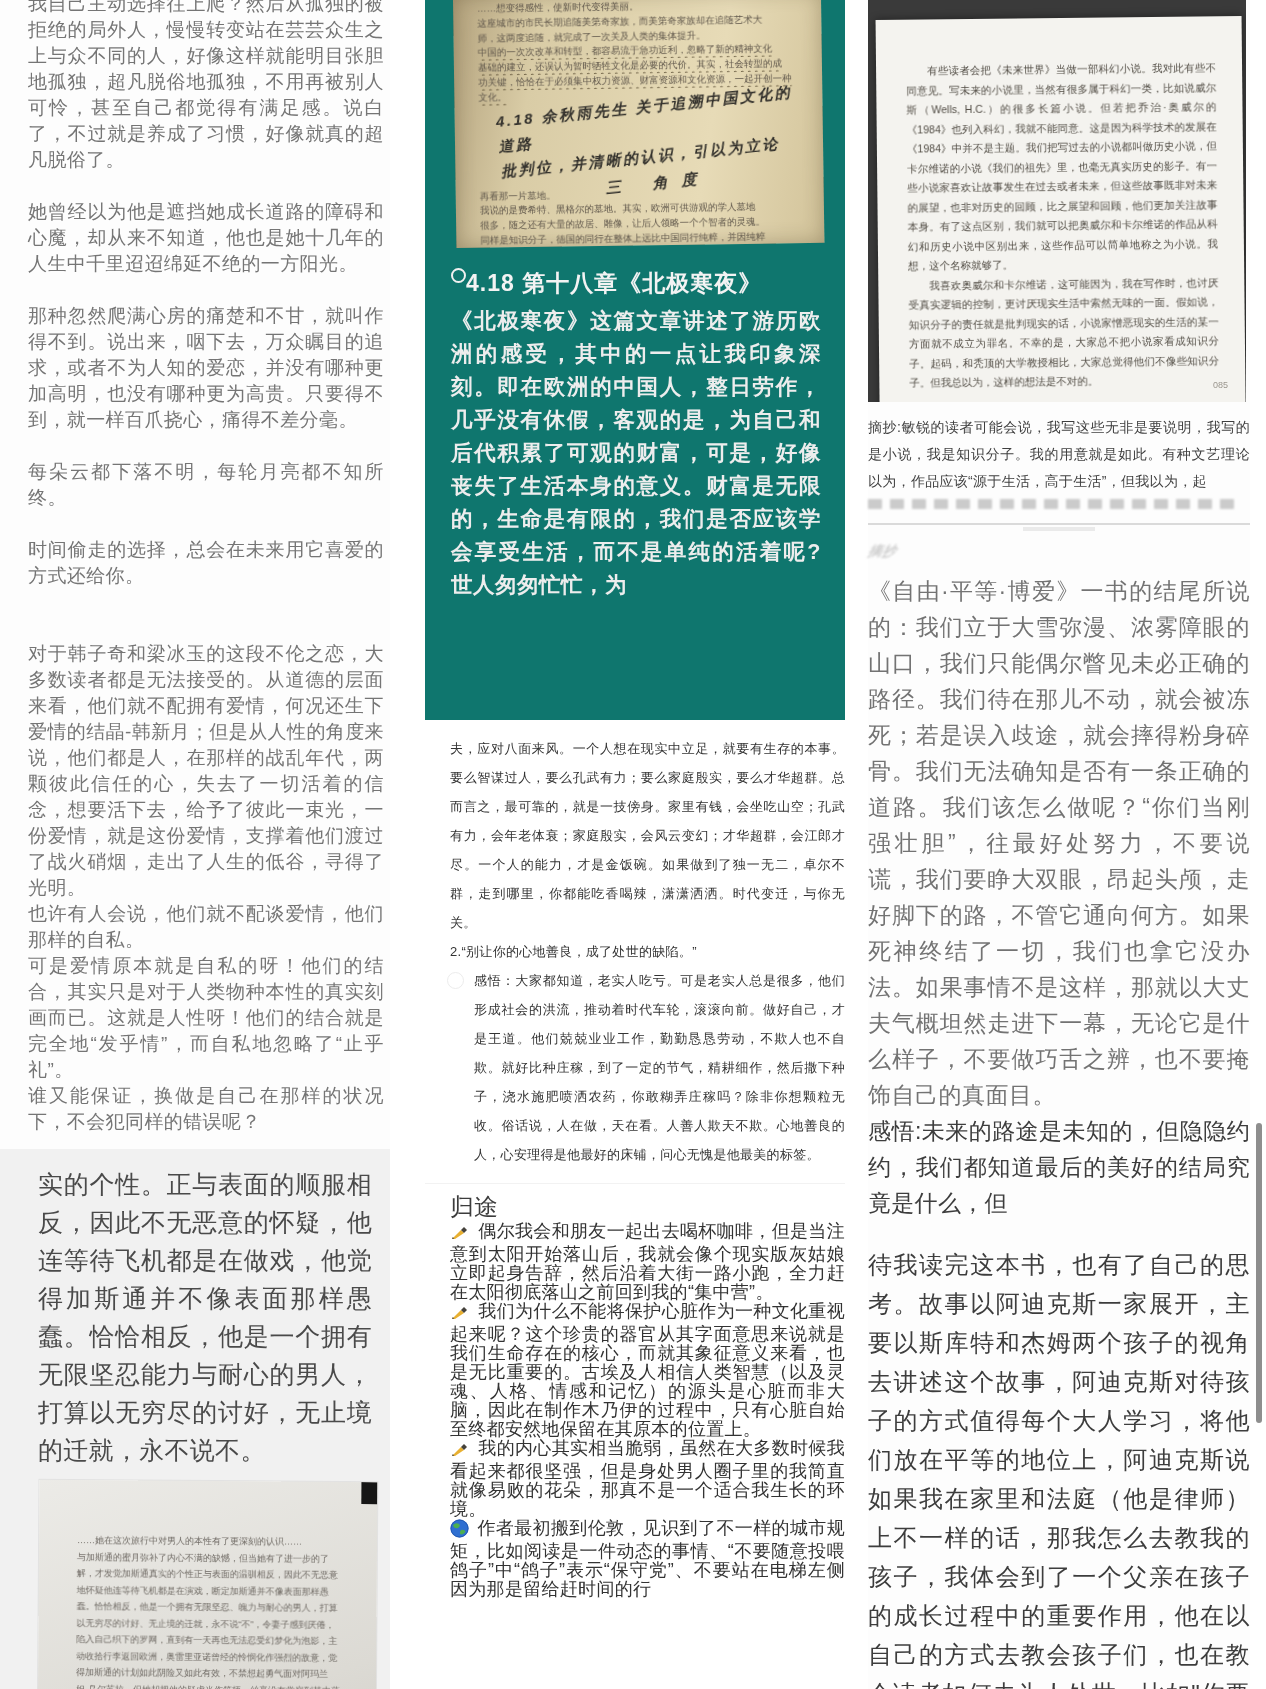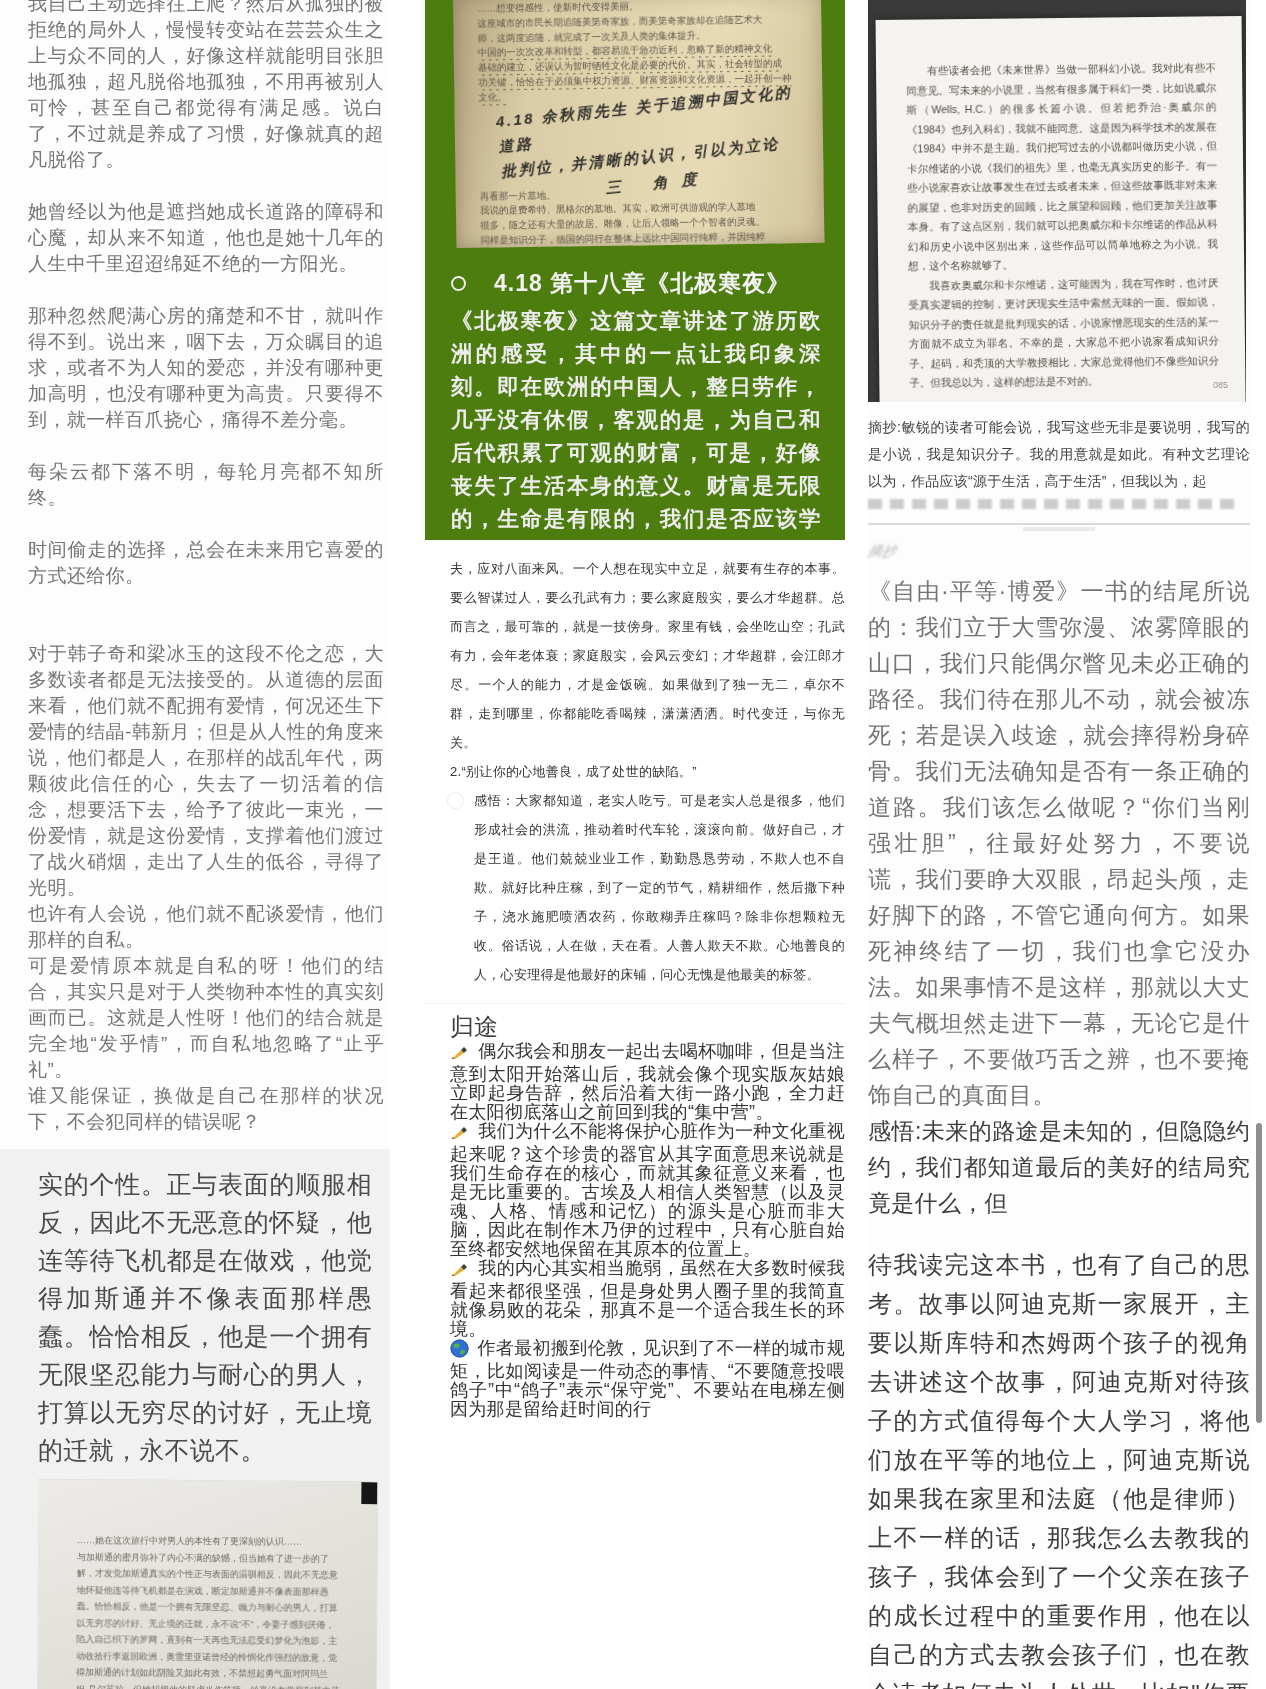--- a/index.html
+++ b/index.html
@@ -17,34 +17,34 @@
   .gray-text { font-size:25px; line-height:38px; color:#4a4a4a; text-align:justify; letter-spacing:.3px; }
   .photo-left { position:relative; margin:12px auto 0; width:338px; height:420px;
     background:linear-gradient(160deg,#ecebe7 0%,#dcdad4 55%,#c8c5be 100%);
     transform:rotate(.4deg); overflow:hidden; box-shadow:0 0 0 1px rgba(0,0,0,.06); }
   .photo-left .lines { padding:52px 18px 0 38px; filter:blur(.6px); }
   .photo-left .ln { font-size:9px; line-height:16.5px; color:#6e6963; white-space:nowrap; overflow:hidden; }
   .corner-mark { position:absolute; top:0; right:0; width:16px; height:22px; background:#161616; }
 
   
   .col-mid { position:absolute; left:425px; top:0; width:420px; background:#ffffff; }
-  .black-card { position:relative; width:420px; height:540px; background:#4d7c0f; overflow:hidden; }
+  .black-card { position:relative; width:420px; height:720px; background:#0f766e; overflow:hidden; }
   .photo-mid { position:relative; margin-left:28px; width:368px; height:252px;
     background:linear-gradient(100deg,#b4a37e 0%,#d9cca6 22%,#e7dbb7 68%,#d2c39a 100%);
     transform:rotate(-.8deg) translateY(-4px); transform-origin:top left; overflow:hidden;
     box-shadow:inset 0 0 20px rgba(60,45,20,.3); }
   .photo-mid .plines { padding:6px 8px 0 24px; }
   .pl { font-size:9.5px; line-height:14.8px; color:#5f564a; white-space:nowrap; overflow:hidden; filter:blur(.2px); }
   .pl.u { text-decoration:underline wavy rgba(80,66,40,.85) 1px; text-underline-offset:3px; }
   .hw-gap { height:78px; }
   .hw { position:absolute; left:44px; top:100px; width:310px; transform:rotate(-5deg);
     color:#33312c; font-size:15px; line-height:25px; letter-spacing:2.5px;
     filter:blur(.35px); font-style:italic; font-weight:bold; }
   .hw .hw3 { display:block; text-align:center; letter-spacing:14px; margin-top:2px; }
-  .card-title { display:flex; align-items:center; gap:28px; margin:16px 0 6px 26px; }
+  .card-title { display:flex; gap:0; margin:16px 0 6px 26px; }
   .ring { width:15px; height:15px; border:2.5px solid #f0f0f0; border-radius:50%; flex:0 0 auto; }
   .card-title .t { font-size:23px; font-weight:bold; color:#f3f3f3; letter-spacing:1px; }
   .card-body { margin:4px 24px 0 26px; font-size:21.5px; line-height:33px; font-weight:bold;
     color:#ededed; text-align:justify; letter-spacing:.5px; }
   .mid-white { padding:14px 0 0 25px; }
   .mw { font-size:13px; line-height:29px; color:#333333; text-align:justify; letter-spacing:.3px; }
   .ganwu-wrap { position:relative; margin-left:24px; }
   .ghost-ring { position:absolute; left:-27px; top:6px; width:17px; height:17px;
     border:1.5px solid #ececec; border-radius:50%; }
   .guitu { margin-top:14px; padding-left:25px; border-top:1px solid #f2f2f2; padding-top:8px; }

